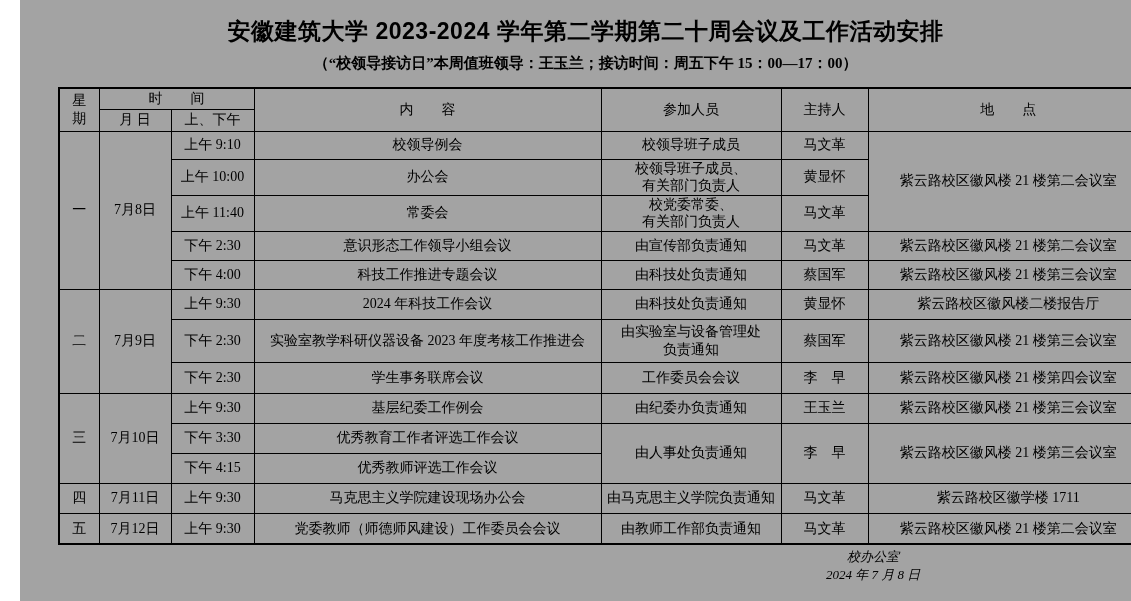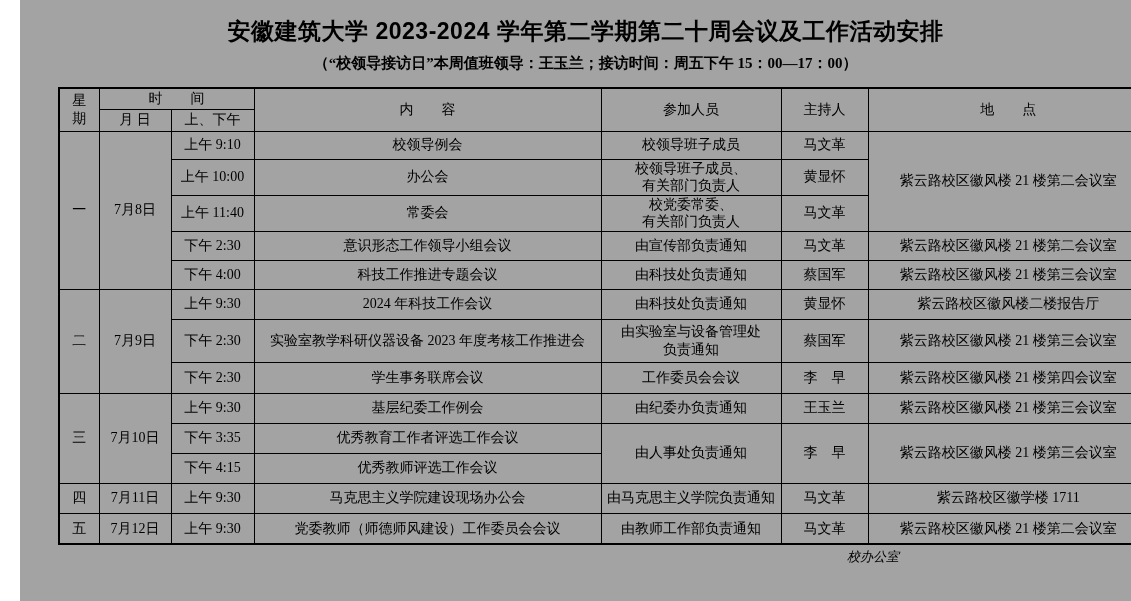--- a/index.html
+++ b/index.html
@@ -117,21 +117,21 @@
       <tr style="height:30px">
         <td rowspan="3">三</td>
         <td rowspan="3">7月10日</td>
         <td>上午 9:30</td>
         <td>基层纪委工作例会</td>
         <td>由纪委办负责通知</td>
         <td>王玉兰</td>
         <td>紫云路校区徽风楼 21 楼第三会议室</td>
       </tr>
       <tr style="height:30px">
-        <td>下午 3:35</td>
+        <td>下午 3:30</td>
         <td>优秀教育工作者评选工作会议</td>
         <td rowspan="2">由人事处负责通知</td>
         <td rowspan="2">李　早</td>
         <td rowspan="2">紫云路校区徽风楼 21 楼第三会议室</td>
       </tr>
       <tr style="height:30px">
         <td>下午 4:15</td>
         <td>优秀教师评选工作会议</td>
       </tr>
 
@@ -152,15 +152,16 @@
         <td>党委教师（师德师风建设）工作委员会会议</td>
         <td>由教师工作部负责通知</td>
         <td>马文革</td>
         <td>紫云路校区徽风楼 21 楼第二会议室</td>
       </tr>
     </tbody>
   </table>
 
   <div class="footer">
     <div>校办公室</div>
+    <div>2024 年 7 月 8 日</div>
   </div>
 
 </div>
 
 </body></html>

